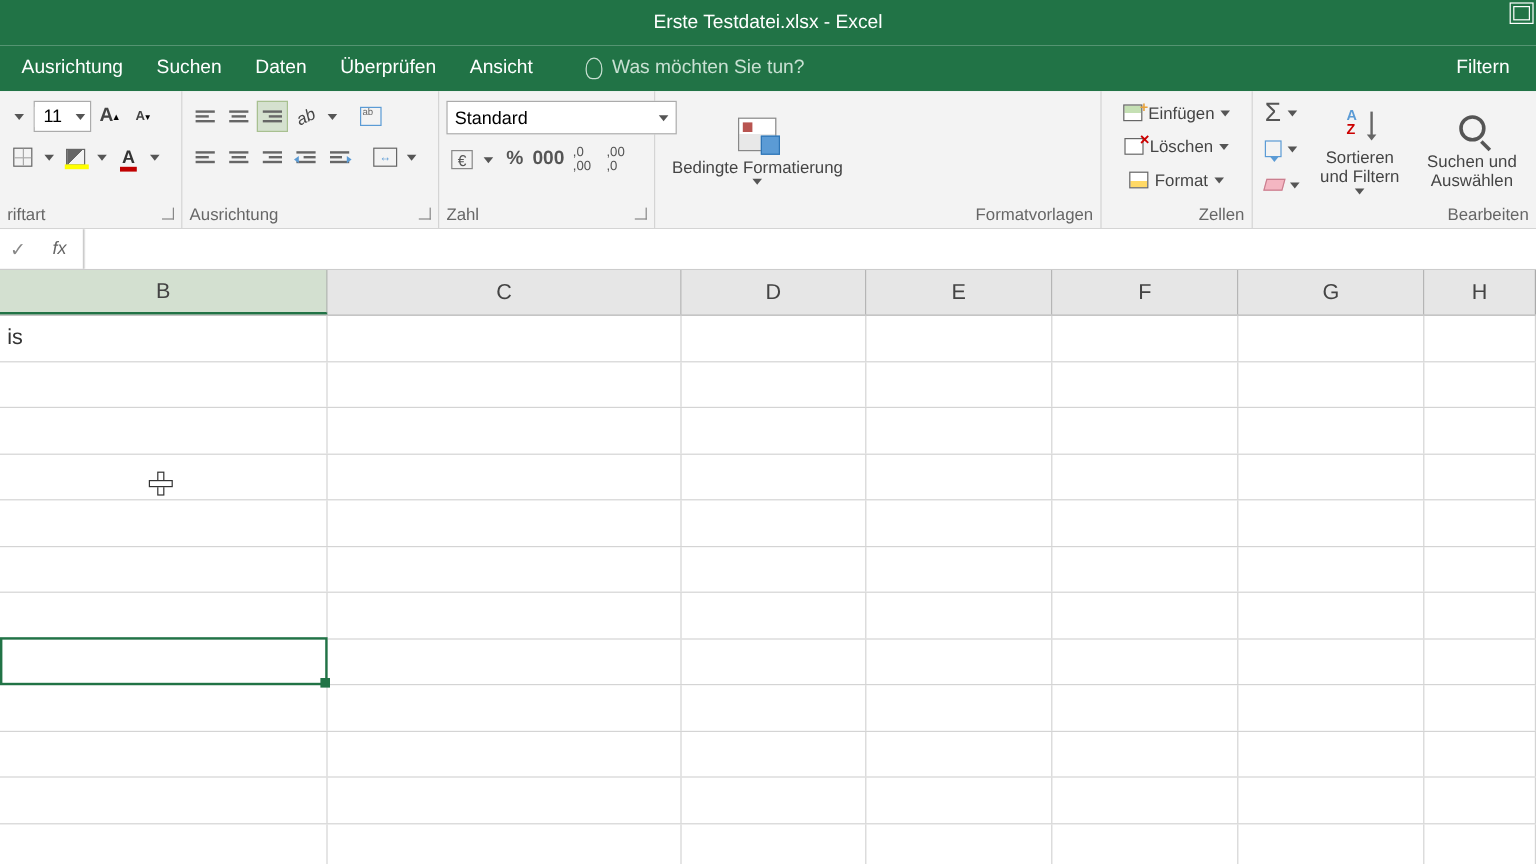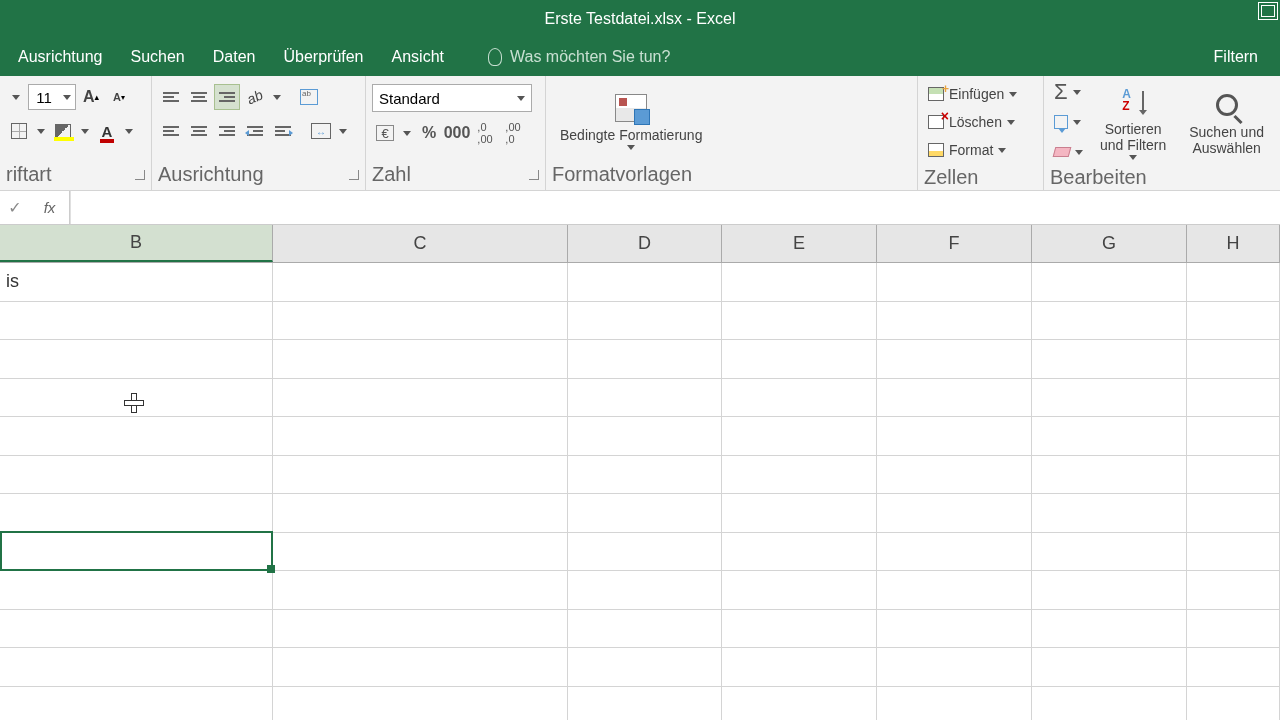--- a/index.html
+++ b/index.html
@@ -14,21 +14,21 @@
 .tabs { background: #217346; height: 38px; display: flex; align-items: center; padding: 0 4px; justify-content: space-between; }
 .tabs-left { display: flex; align-items: center; height: 100%; }
 .tab { color: #fff; padding: 0 14px; font-size: 16px; height: 100%; display: flex; align-items: center; cursor: pointer; }
 .tell-me { display: flex; align-items: center; color: #c8e0d2; font-size: 16px; margin-left: 30px; }
 .lightbulb { width: 14px; height: 18px; border: 1.5px solid #c8e0d2; border-radius: 50% 50% 40% 40%; margin-right: 8px; position: relative; }
 .anmelden { color: #fff; font-size: 16px; padding: 0 18px; cursor: pointer; }
 
 .ribbon { background: #f3f3f3; height: 115px; border-bottom: 1px solid #d4d4d4; display: flex; }
 .ribbon-group { border-right: 1px solid #d4d4d4; display: flex; flex-direction: column; justify-content: space-between; padding: 4px 6px 2px 6px; }
 .ribbon-group-content { flex: 1; display: flex; align-items: center; gap: 4px; }
-.ribbon-group-label { text-align: center; color: #666; font-size: 20px; padding: 2px 0; display: flex; justify-content: flex-start; align-items: center; gap: 6px; }
+.ribbon-group-label { text-align: center; color: #666; font-size: 14px; padding: 2px 0; display: flex; justify-content: flex-end; align-items: center; gap: 6px; }
 .dialog-launcher { width: 10px; height: 10px; border: 1px solid #888; border-top: none; border-left: none; position: relative; margin-left: auto; }
 
 .font-size-box { display: flex; align-items: center; border: 1px solid #ababab; background: #fff; height: 26px; }
 .font-size-input { width: 30px; border: none; text-align: center; font-size: 15px; outline: none; }
 .dropdown-arrow { width: 16px; height: 24px; display: flex; align-items: center; justify-content: center; cursor: pointer; }
 .arrow-down { width: 0; height: 0; border-left: 4px solid transparent; border-right: 4px solid transparent; border-top: 5px solid #555; }
 
 .btn-row { display: flex; gap: 2px; }
 .btn-col { display: flex; flex-direction: column; gap: 4px; }
 .icon-btn { width: 26px; height: 26px; display: flex; align-items: center; justify-content: center; cursor: pointer; position: relative; }
@@ -46,21 +46,21 @@
 .border-icon { width: 16px; height: 16px; border: 1px solid #666; position: relative; }
 .border-icon::before, .border-icon::after { content: ''; position: absolute; background: #aaa; }
 .border-icon::before { left: 50%; top: 0; bottom: 0; width: 1px; }
 .border-icon::after { top: 50%; left: 0; right: 0; height: 1px; }
 
 .fill-icon { width: 16px; height: 14px; background: linear-gradient(135deg, #666 50%, transparent 50%); border: 1px solid #666; position: relative; }
 .fill-underline { position: absolute; bottom: -4px; left: -2px; right: -4px; height: 4px; background: #ffff00; }
 .font-color-A { font-size: 15px; font-weight: bold; color: #333; position: relative; }
 .font-color-underline { position: absolute; bottom: -3px; left: -2px; right: -2px; height: 4px; background: #c00000; }
 
-.format-combo { border: 1px solid #ababab; background: #fff; height: 28px; width: 160px; display: flex; align-items: center; padding: 0 6px; font-size: 15px; justify-content: space-between; }
+.format-combo { border: 1px solid #ababab; background: #fff; height: 28px; width: 192px; display: flex; align-items: center; padding: 0 6px; font-size: 15px; justify-content: space-between; }
 
 .large-btn { display: flex; flex-direction: column; align-items: center; justify-content: center; padding: 2px 8px; cursor: pointer; text-align: center; font-size: 14px; color: #444; gap: 2px; }
 .large-btn-icon { width: 36px; height: 34px; display: flex; align-items: center; justify-content: center; }
 
 .cond-fmt-icon { width: 32px; height: 28px; background: linear-gradient(#fff 50%, #e8e8e8 50%); border: 1px solid #888; position: relative; }
 .cond-fmt-icon::before { content: ''; position: absolute; top: 3px; left: 3px; width: 8px; height: 8px; background: #b85450; }
 .cond-fmt-icon::after { content: ''; position: absolute; bottom: -4px; right: -4px; width: 14px; height: 14px; background: #5b9bd5; border: 1px solid #2e75b6; }
 
 .table-fmt-icon { width: 30px; height: 26px; border: 1px solid #2e75b6; background: repeating-linear-gradient(#9dc3e6 0 4px, #fff 4px 8px); }
 .cell-styles-icon { width: 34px; height: 26px; display: grid; grid-template-columns: 1fr 1fr; grid-template-rows: 1fr 1fr; gap: 1px; }
@@ -339,21 +339,21 @@
         <span>Bedingte Formatierung</span>
         <div class="arrow-down"></div>
       </div>
     </div>
     <div class="ribbon-group-label">
       <span>Formatvorlagen</span>
     </div>
   </div>
 
   <div class="ribbon-group" style="width:126px">
-    <div class="ribbon-group-content" style="flex-direction:column; align-items:flex-start; gap:0;">
+    <div class="ribbon-group-content" style="flex-direction:column; align-items:center; gap:0;">
       <div class="cell-action">
         <div class="insert-icon"></div>
         <span>Einfügen</span>
         <div class="arrow-down" style="margin-left:auto"></div>
       </div>
       <div class="cell-action">
         <div class="delete-icon"></div>
         <span>Löschen</span>
         <div class="arrow-down" style="margin-left:auto"></div>
       </div>

